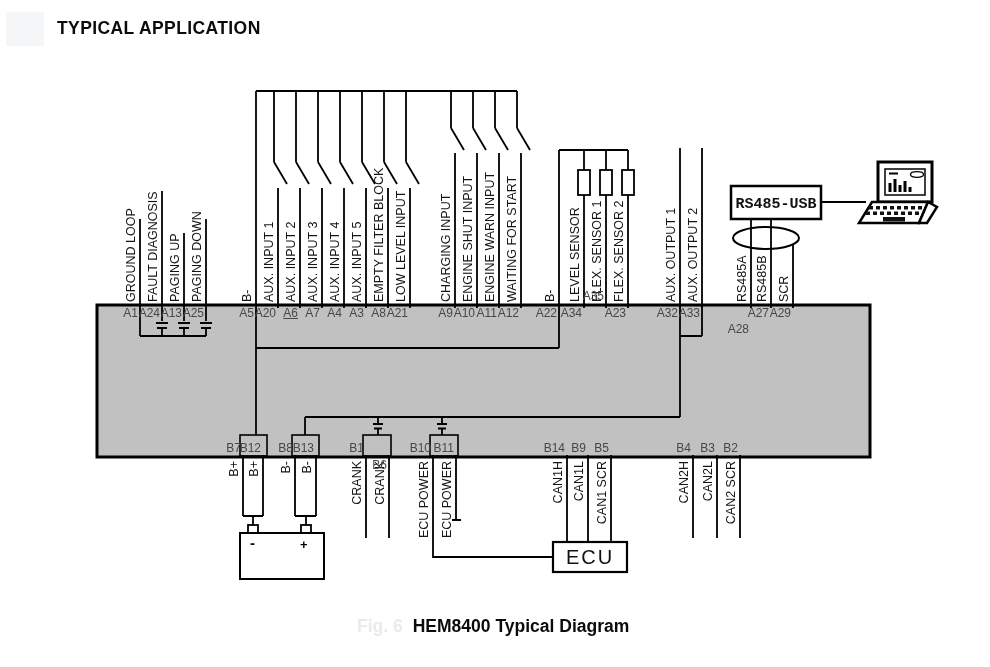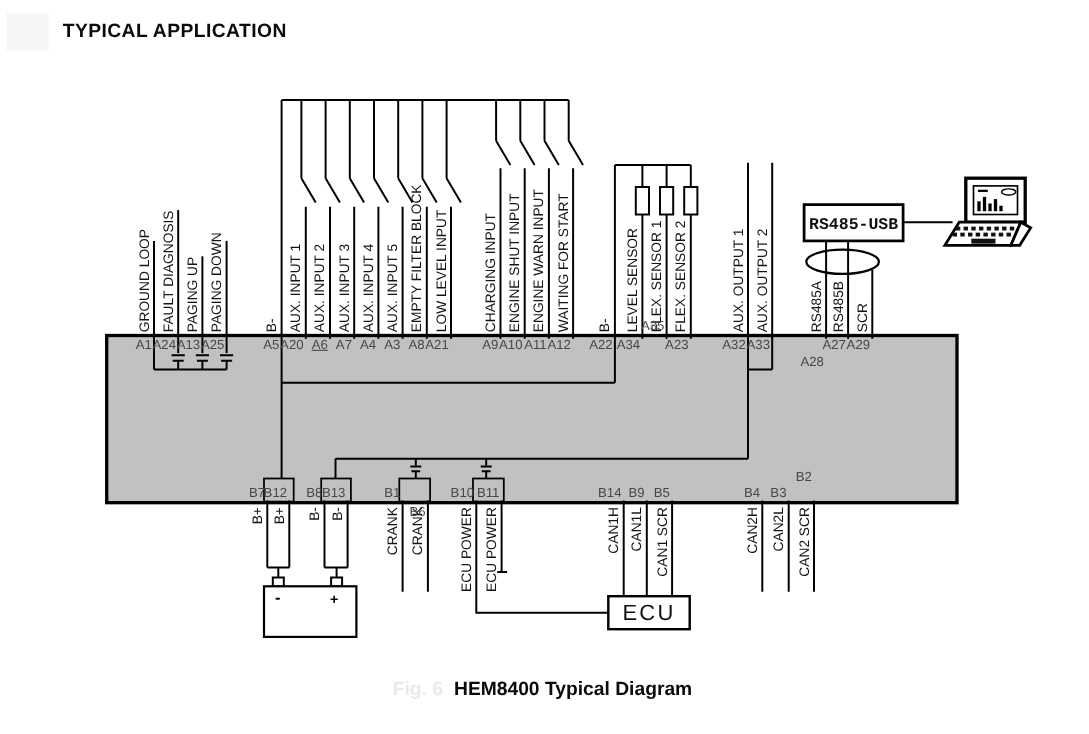--- a/index.html
+++ b/index.html
@@ -328,19 +328,19 @@
         <span>CAN2H</span>
       </div>
       <div class="pin" style="left: 661px; top: 443px;">B4</div>
       <div class="sig bot" style="left: 700.5px; top: 461px;">
         <span>CAN2L</span>
       </div>
       <div class="pin" style="left: 685px; top: 443px;">B3</div>
       <div class="sig bot" style="left: 723.5px; top: 461px;">
         <span>CAN2 SCR</span>
       </div>
-      <div class="pin" style="left: 708px; top: 428px;">B2</div>
+      <div class="pin" style="left: 708px; top: 443px;">B2</div>
     </div>
 
   <div id="caption">
     <span class="fig">Fig. 6</span><span class="cap">HEM8400 Typical Diagram</span>
   </div>
 </div>
 
 </body></html>

